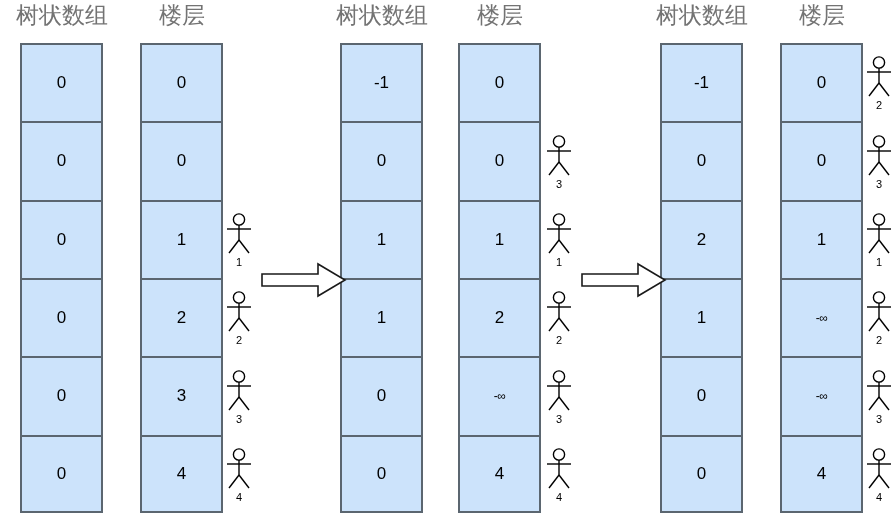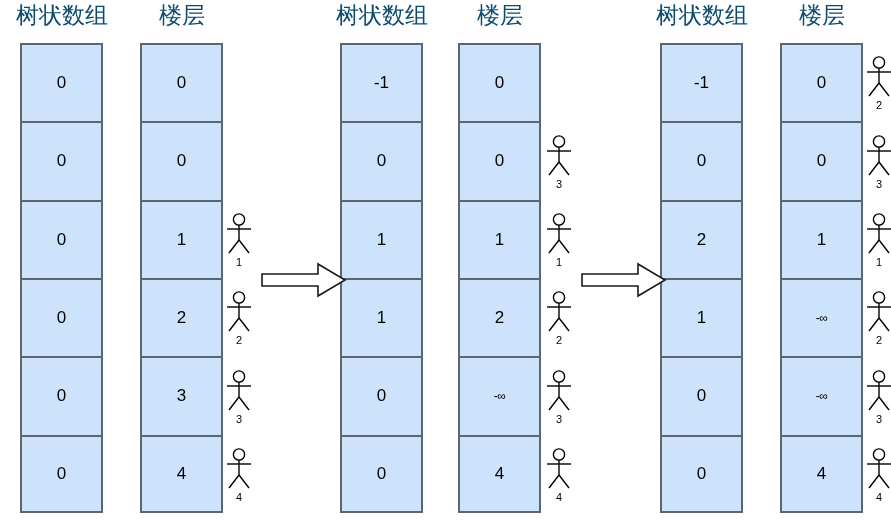--- a/index.html
+++ b/index.html
@@ -18,21 +18,21 @@
     position: absolute;
     left: 0; top: 0;
     width: 891px;
     height: 521px;
   }
 
   .col-title {
     position: absolute;
     font-size: 23px;
     line-height: 1;
-    color: #0c4a6e;
+    color: #737373;
     white-space: nowrap;
     letter-spacing: 0px;
     font-family: "DejaVu Sans", "Liberation Sans", sans-serif;
   }
 
   .column {
     position: absolute;
     border: 2px solid #5b6670;
     box-sizing: border-box;
     background: #cce3fb;

